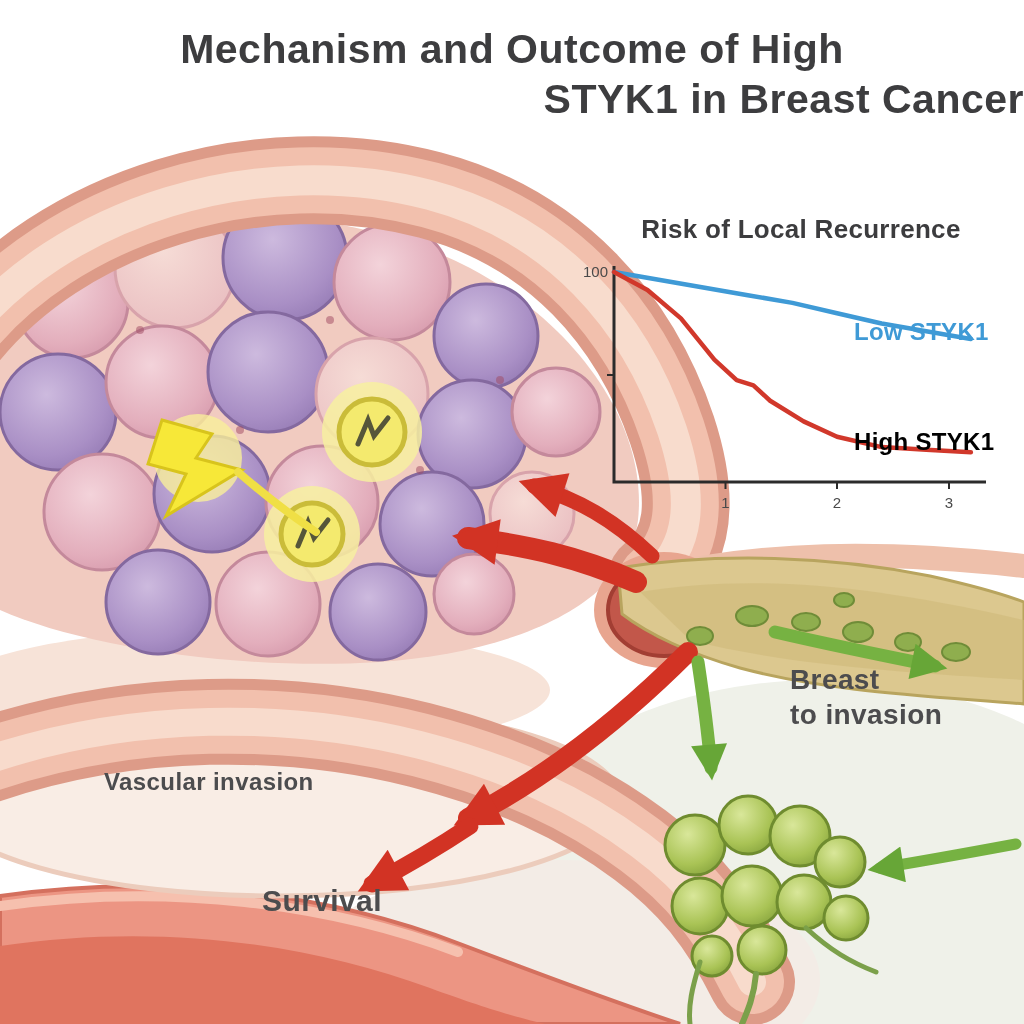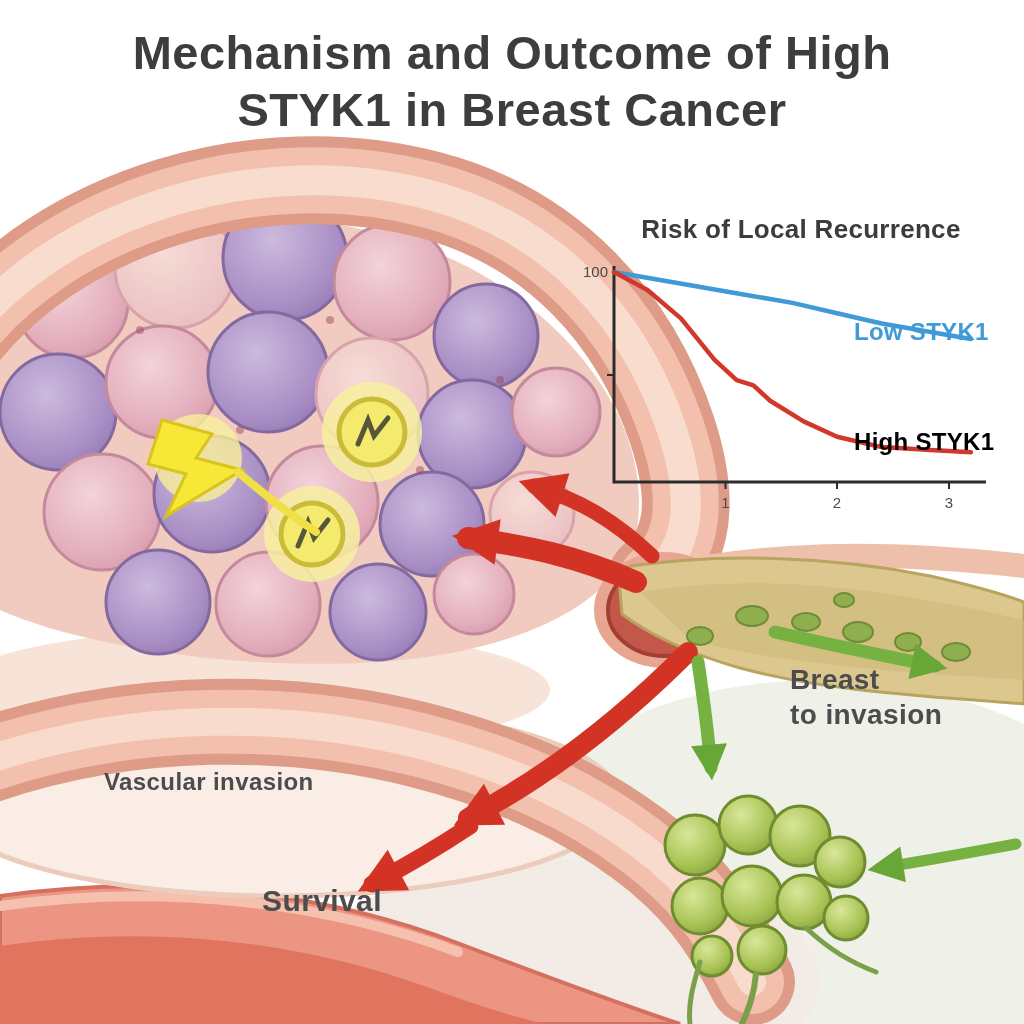--- a/index.html
+++ b/index.html
@@ -1,22 +1,22 @@
 <!DOCTYPE html>
 <html><head>
 <meta charset="utf-8">
 <style>
   html,body{margin:0;padding:0;background:#ffffff;}
   body{width:1024px;height:1024px;overflow:hidden;font-family:"Liberation Sans",sans-serif;}
   .page{position:relative;width:1024px;height:1024px;background:#ffffff;}
   .art{position:absolute;left:0;top:0;z-index:0;}
 
   .title{position:absolute;top:24px;left:0;width:100%;text-align:center;z-index:3;
-         color:#3d3d3f;font-weight:700;font-size:47px;line-height:1.22;letter-spacing:0.5px;}
-  .title .l2{display:block;}
+         color:#3d3d3f;font-weight:700;font-size:41px;line-height:1.22;letter-spacing:0.5px;}
+  .title .l2{display:block;text-align:right;}
 
   .chart-wrap{position:absolute;left:578px;top:166px;width:446px;height:306px;z-index:3;margin-top:48px;}
   .chart-title{position:absolute;left:0;top:0;width:100%;text-align:center;
                font-size:26px;font-weight:700;color:#3c3c3e;letter-spacing:0.3px;}
   .chart-svg{position:absolute;left:0;top:36px;}
   .chart-svg text{font-family:"Liberation Sans",sans-serif;fill:#4a4a4a;}
   .legend{position:absolute;font-size:24px;font-weight:700;letter-spacing:0.3px;}
   .legend-low{left:276px;top:104px;}
   .legend-high{left:276px;top:214px;}
 

